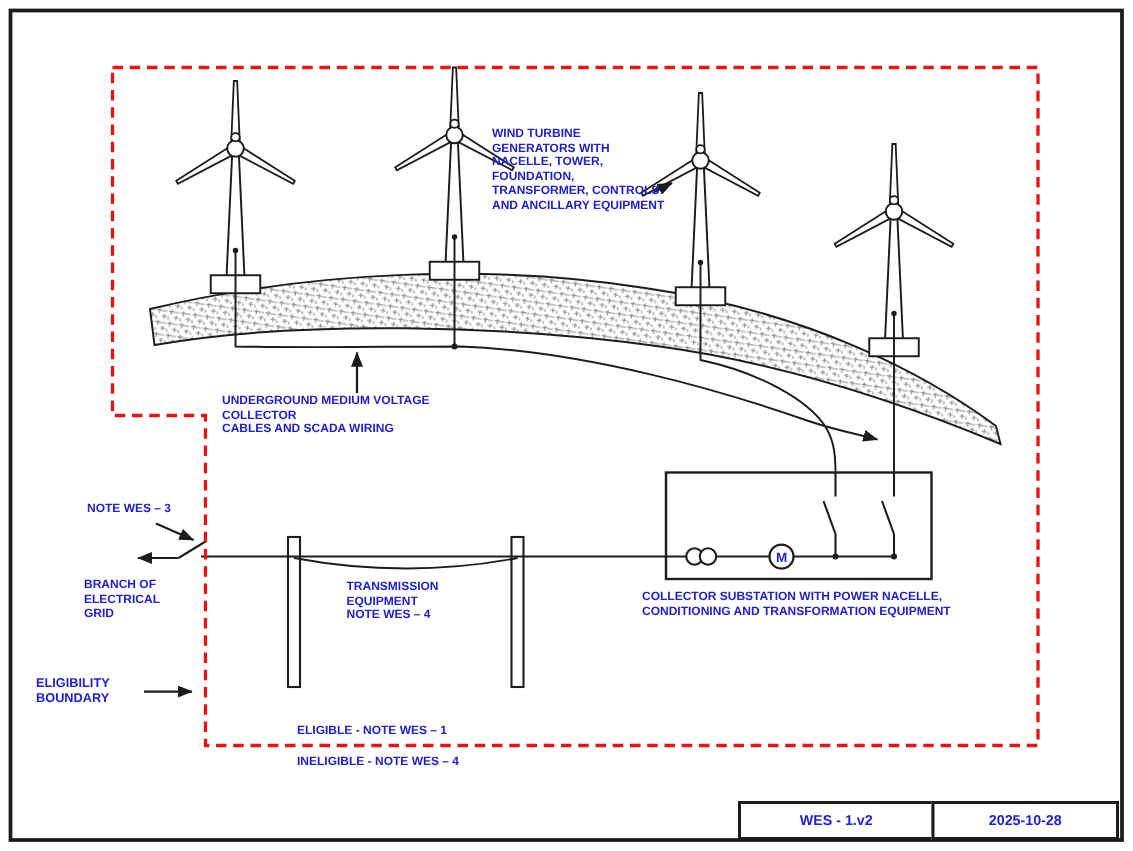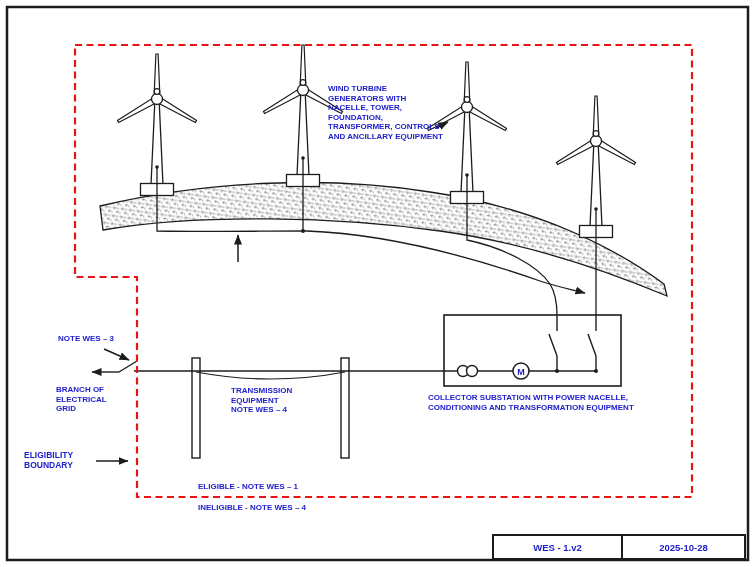--- a/index.html
+++ b/index.html
@@ -110,20 +110,22 @@
     <path d="M 75,45 H 692 V 497 H 137 V 277 H 75 Z" fill="none" stroke="#e81414" stroke-width="2.2" stroke-dasharray="7 4.5"></path>
   </svg>
 
   <div class="lbl" style="left:328px;top:84px;width:124px;">WIND TURBINE
 GENERATORS WITH
 NACELLE, TOWER,
 FOUNDATION,
 TRANSFORMER, CONTROLS
 AND ANCILLARY EQUIPMENT</div>
 
+  <div class="lbl" style="left:148px;top:262px;width:190px;">UNDERGROUND MEDIUM VOLTAGE COLLECTOR
+CABLES AND SCADA WIRING</div>
 
   <div class="lbl" style="left:58px;top:334px;width:74px;">NOTE WES – 3</div>
 
   <div class="lbl" style="left:56px;top:385px;width:64px;">BRANCH OF
 ELECTRICAL
 GRID</div>
 
   <div class="lbl" style="left:231px;top:386px;width:90px;">TRANSMISSION
 EQUIPMENT
 NOTE WES – 4</div>

